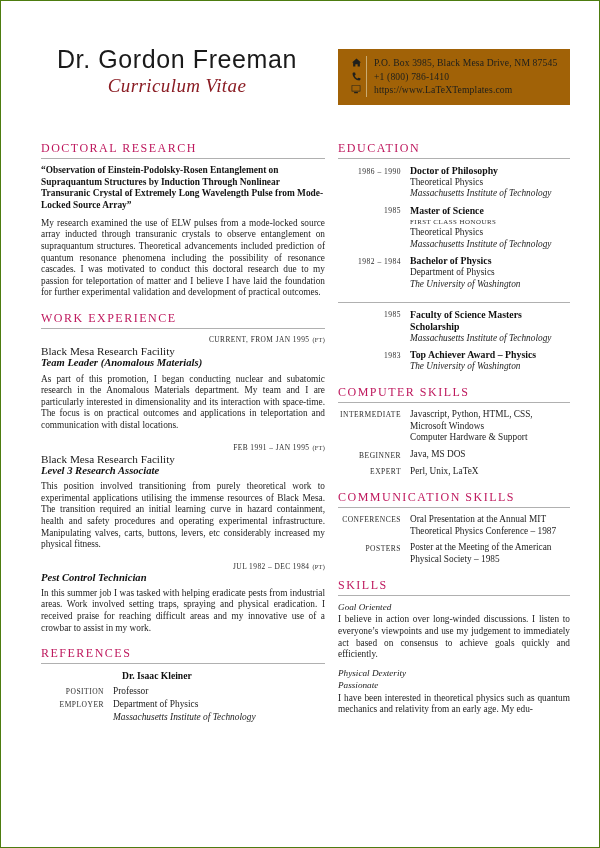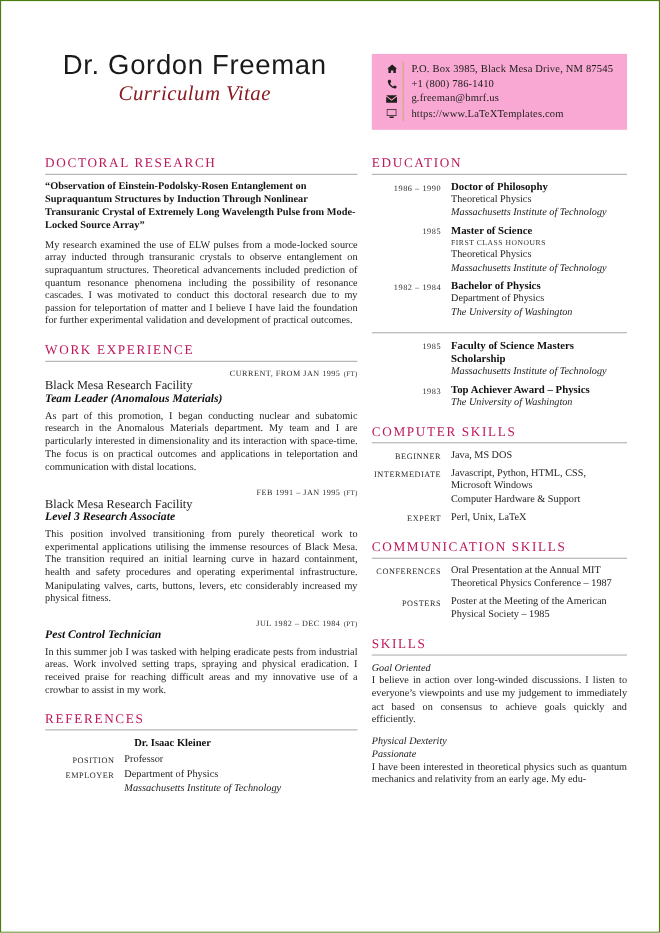--- a/index.html
+++ b/index.html
@@ -49,21 +49,21 @@
     font-size: 19px;
     color: #8a1c23;
     letter-spacing: 0.4px;
   }
 
   
   .contact-box {
     position: absolute;
     left: 337px; top: 48px;
     width: 232px;
-    background: #f9a8d4;
+    background: #a16207;
     padding: 7px 8px 8px 8px;
   }
   .contact-row {
     display: flex;
     align-items: center;
     height: 13.6px;
   }
   .contact-icon {
     width: 20px;
     flex: 0 0 20px;
@@ -278,29 +278,20 @@
           <span class="contact-icon">
             <svg width="9" height="9" viewBox="0 0 16 16">
               <path fill="currentColor" d="M3 1c-1 0-2 1-2 2 0 6 6 12 12 12 1 0 2-1 2-2v-2l-4-1-1.5 2A12 12 0 0 1 4.5 6.5L6.5 5 5.5 1z"></path>
             </svg>
           </span>
           <span class="contact-div"></span>
           <span class="contact-text">+1 (800) 786-1410</span>
         </div>
         <div class="contact-row">
           <span class="contact-icon">
-            <svg width="10" height="8" viewBox="0 0 18 12">
-              <path fill="currentColor" d="M0 0h18L9 7zM0 2v10h18V2L9 9z"></path>
-            </svg>
-          </span>
-          <span class="contact-div"></span>
-          <span class="contact-text">g.freeman@bmrf.us</span>
-        </div>
-        <div class="contact-row">
-          <span class="contact-icon">
             <svg width="10" height="9" viewBox="0 0 16 14">
               <path fill="currentColor" d="M1 0h14v10H1zM2 1v8h12V1zM5 11h6v2H5z"></path>
             </svg>
           </span>
           <span class="contact-div"></span>
           <span class="contact-text">https://www.LaTeXTemplates.com</span>
         </div>
       </div>
   </div>
 
@@ -411,31 +402,31 @@
             </div>
           </div>
         </div>
     </div>
 
     <div class="sec">
       <div class="sec-head">COMPUTER SKILLS</div>
       <div class="sec-rule"></div>
       <div id="compskills-container">
           <div class="lv-row">
-            <div class="lv-label">BEGINNER</div>
-            <div class="lv-body">
-              <div class="skill-line">Java, MS DOS</div>
-            </div>
-          </div>
-          <div class="lv-row">
             <div class="lv-label">INTERMEDIATE</div>
             <div class="lv-body">
               <div class="skill-line">Javascript, Python, HTML, CSS,</div>
               <div class="skill-line">Microsoft Windows</div>
               <div class="skill-line">Computer Hardware &amp; Support</div>
+            </div>
+          </div>
+          <div class="lv-row">
+            <div class="lv-label">BEGINNER</div>
+            <div class="lv-body">
+              <div class="skill-line">Java, MS DOS</div>
             </div>
           </div>
           <div class="lv-row">
             <div class="lv-label">EXPERT</div>
             <div class="lv-body">
               <div class="skill-line">Perl, Unix, LaTeX</div>
             </div>
           </div>
         </div>
     </div>

